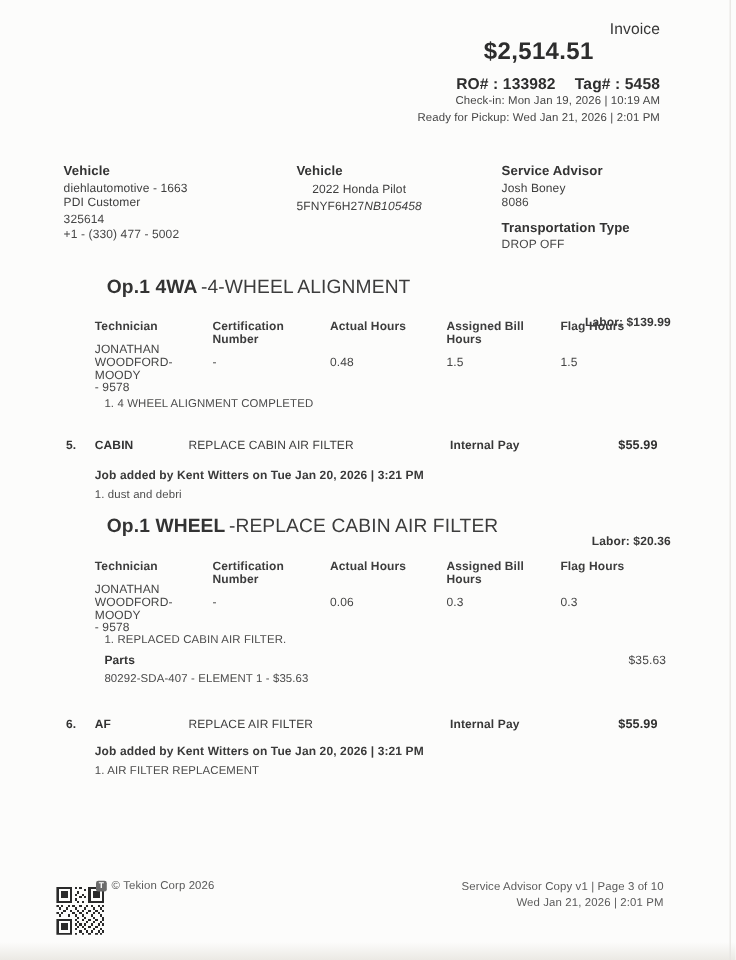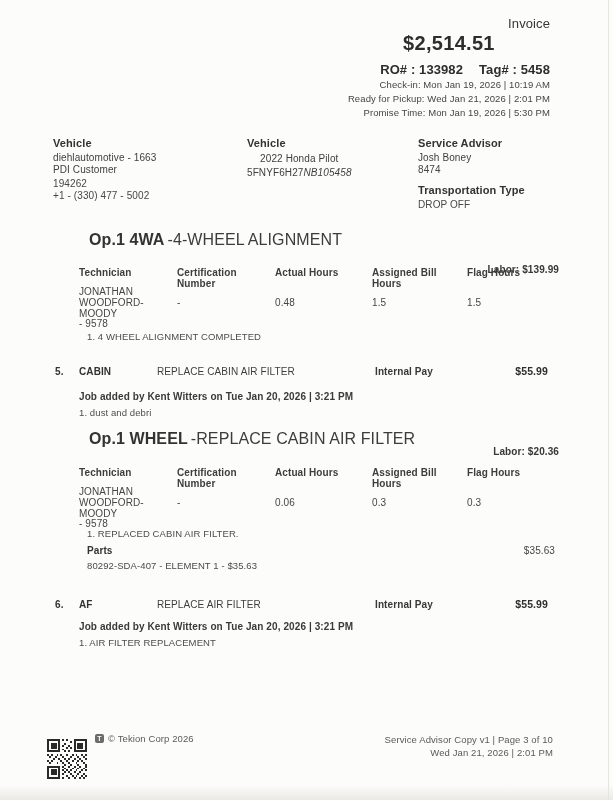--- a/index.html
+++ b/index.html
@@ -62,21 +62,21 @@
 
   .jobadded { position:absolute; left:79px; font-size:10px; font-weight:bold; color:#3a3a3a; }
   .jnote    { position:absolute; left:79px; font-size:9.5px; color:#4c4c4c; }
 
   .parts-label  { position:absolute; left:87px; font-size:10px; font-weight:bold; color:#333; }
   .parts-amount { position:absolute; right:58px; font-size:10px; color:#474747;padding-left:36px; }
   .part-line    { position:absolute; left:87px; font-size:9.5px; color:#4a4a4a; }
 
   
   .qr { position:absolute; left:47px; top:739px; width:40px; height:40px; }
-  .tek { position:absolute; left:95px; top:733px; font-size:9.5px; color:#5a5a5a;
+  .tek { position:absolute; left:80px; top:733px; font-size:9.5px; color:#5a5a5a;
     display:flex; align-items:center; gap:4px; }
   .tek-logo { width:9px; height:9px; background:#6b6b6b; border-radius:2px; color:#fff;
     font-size:7px; font-weight:bold; display:flex; align-items:center; justify-content:center; line-height:1; }
   .footer-right { position:absolute; right:60px; top:734px; text-align:right;
     font-size:9.5px; line-height:12.5px; color:#5a5a5a; }
 
   
   .opA    { top:231px; } .laborA { top:264px; } .tableA { top:267px; } .noteA { top:331px; }
   .secB   { top:365px; } .addedB { top:391px; } .concB  { top:407px; }
   .opB    { top:430px; } .laborB { top:446px; } .tableB { top:467px; } .noteB { top:528px; }
@@ -88,44 +88,43 @@
 
 <div class="hdr">
   <div class="hdr-invoice">Invoice</div>
   <div class="hdr-amount">$2,514.51</div>
   <div class="hdr-ro">
     <span>RO# : 133982</span><span class="tag">Tag# : 5458</span>
   </div>
   <div class="hdr-meta">
     <div>Check-in: Mon Jan 19, 2026 | 10:19 AM</div>
     <div>Ready for Pickup: Wed Jan 21, 2026 | 2:01 PM</div>
-    <div>Promise Time: Mon Jan 19, 2026 | 5:30 PM</div>
   </div>
 </div>
 
 <div class="col col-customer">
   <div class="col-title">Vehicle</div>
   <div class="iline">diehlautomotive - 1663</div>
   <div class="iline">PDI Customer</div>
-  <div class="iline2 gap2">194262</div>
+  <div class="iline2 gap2">325614</div>
   <div class="iline2">+1 - (330) 477 - 5002</div>
 </div>
 
 <div class="col col-vehicle">
   <div class="col-title">Vehicle</div>
   <div class="iline">2022 Honda Pilot</div>
   <div class="iline vin">
     <span>5FNYF6H27</span><i>NB105458</i>
   </div>
 </div>
 
 <div class="col col-advisor">
   <div class="col-title">Service Advisor</div>
   <div class="iline">Josh Boney</div>
-  <div class="iline2">8474</div>
+  <div class="iline2">8086</div>
 </div>
 
 <div class="col-transport">
   <div class="col-title">Transportation Type</div>
   <div class="iline2">DROP OFF</div>
 </div>
 
 <div class="op-line opA">
   <b>Op.1 4WA</b><span class="od">-4-WHEEL ALIGNMENT</span>
 </div>

